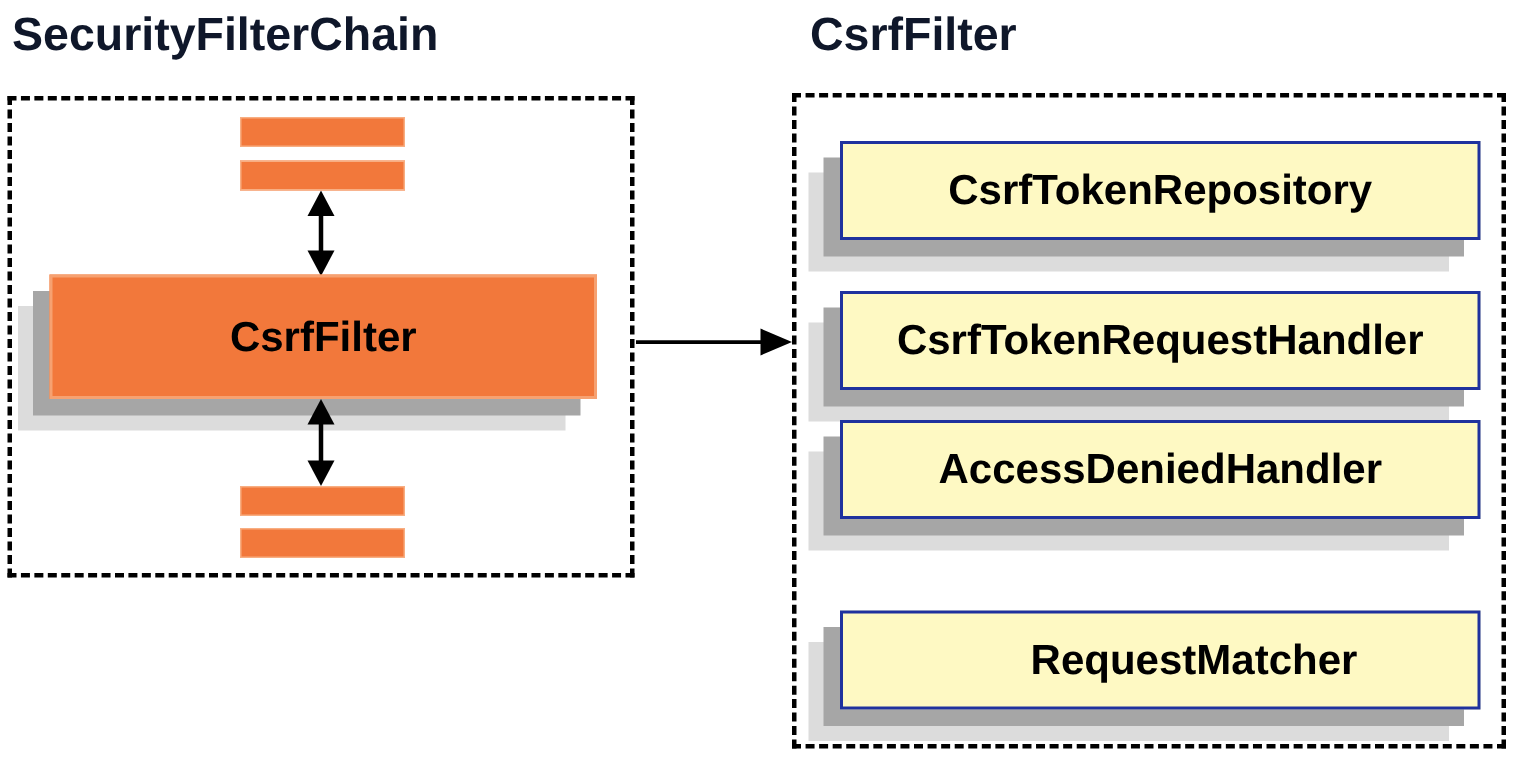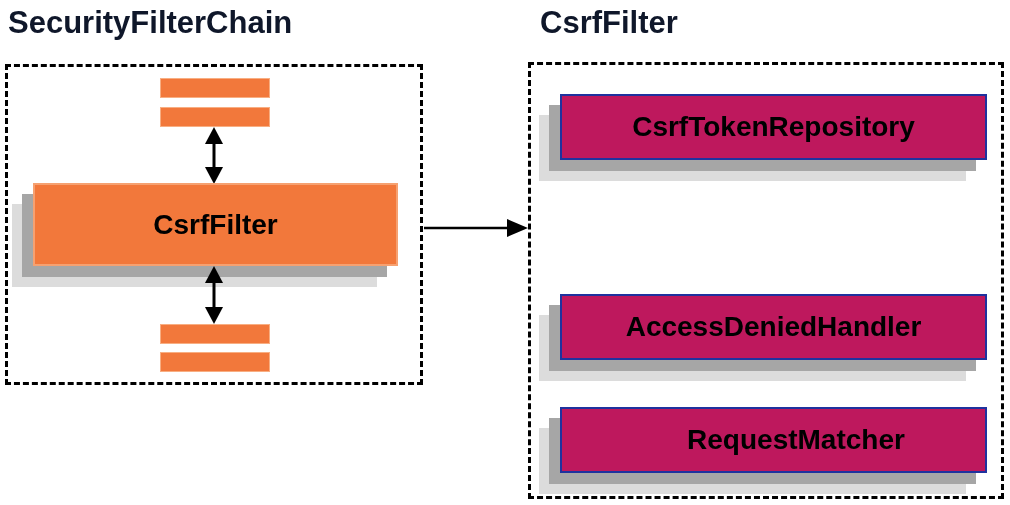--- a/index.html
+++ b/index.html
@@ -69,31 +69,31 @@
     font-weight: 700;
     color: #000000;
     white-space: nowrap;
   }
 
   .component-box {
     position: absolute;
     left: 560px;
     width: 427px;
     height: 66px;
-    background: #be185d;
+    background: #fef9c3;
     border: 2px solid #1F329E;
     box-sizing: border-box;
     box-shadow: -11px 11px 0 #A6A6A6, -21px 21px 0 #DCDCDC;
     display: flex;
     align-items: center;
     justify-content: center;
   }
   .comp-1 { top: 94px;  }
   .comp-2 { top: 194px; }
-  .comp-3 { top: 294px; }
+  .comp-3 { top: 280px; }
   .comp-4 { top: 407px; padding-left: 45px; }
 
   .arrow-svg { position: absolute; }
   .varrow-1 { left: 203px; top: 127px; }
   .varrow-2 { left: 203px; top: 266px; }
   .harrow   { left: 424px; top: 216px; }
 </style>
 </head>
 <body>
 
@@ -131,20 +131,23 @@
     <line x1="0" y1="12" x2="85" y2="12" stroke="#000000" stroke-width="2.5"></line>
     <polygon points="104,12 83,3 83,21" fill="#000000"></polygon>
   </svg>
 
   <div class="dashed-panel panel-right"></div>
 
   <div class="component-box comp-1">
     <span class="box-label">CsrfTokenRepository</span>
   </div>
 
+  <div class="component-box comp-2">
+    <span class="box-label">CsrfTokenRequestHandler</span>
+  </div>
 
   <div class="component-box comp-3">
     <span class="box-label">AccessDeniedHandler</span>
   </div>
 
   <div class="component-box comp-4">
     <span class="box-label">RequestMatcher</span>
   </div>
 
 </div>

